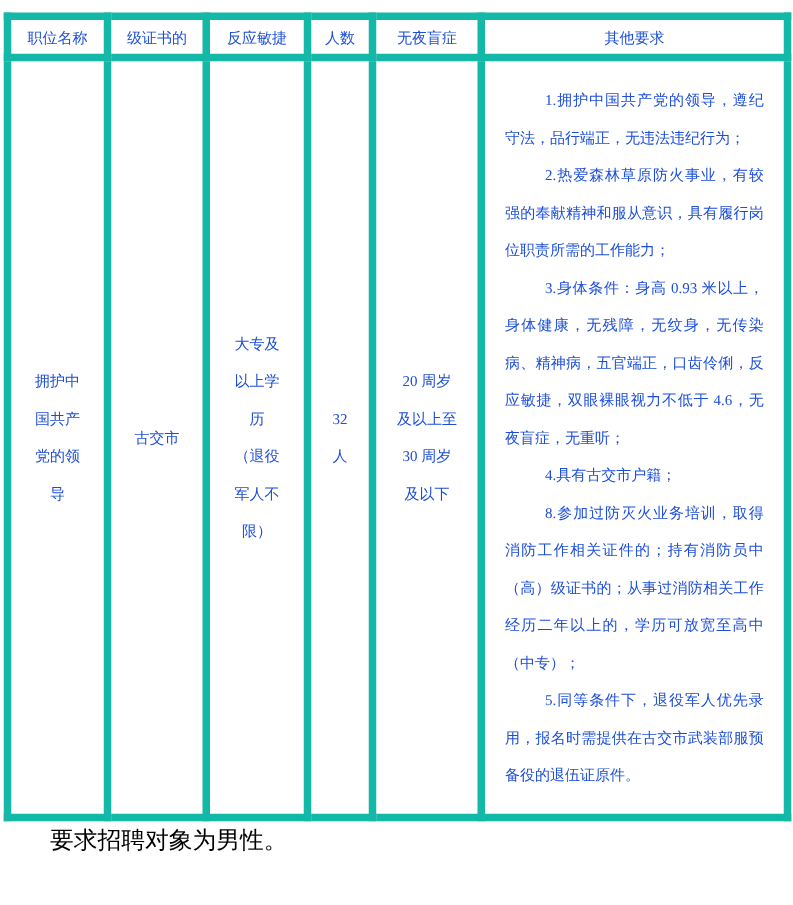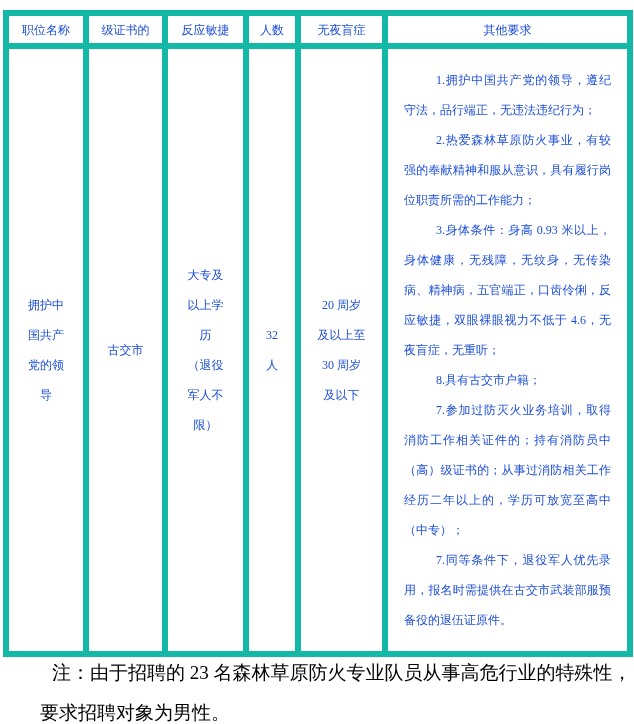--- a/index.html
+++ b/index.html
@@ -98,26 +98,25 @@
         <td>
           <span class="edu-line">大专及以上学历</span>
           <span class="edu-line">（退役军人不限）</span>
         </td>
         <td>32 人</td>
         <td>20 周岁及以上至 30 周岁及以下</td>
         <td class="other-cell">
           <p class="req-p">1.拥护中国共产党的领导，遵纪守法，品行端正，无违法违纪行为；</p>
           <p class="req-p">2.热爱森林草原防火事业，有较强的奉献精神和服从意识，具有履行岗位职责所需的工作能力；</p>
           <p class="req-p">3.身体条件：身高 0.93 米以上，身体健康，无残障，无纹身，无传染病、精神病，五官端正，口齿伶俐，反应敏捷，双眼裸眼视力不低于 4.6，无夜盲症，无重听；</p>
-          <p class="req-p">8.具有古交市户籍；</p>
-          <p class="req-p">7.参加过防灭火业务培训，取得消防工作相关证件的；持有消防员中（高）级证书的；从事过消防相关工作经历二年以上的，学历可放宽至高中（中专）；</p>
-          <p class="req-p">7.同等条件下，退役军人优先录用，报名时需提供在古交市武装部服预备役的退伍证原件。</p>
+          <p class="req-p">4.具有古交市户籍；</p>
+          <p class="req-p">8.参加过防灭火业务培训，取得消防工作相关证件的；持有消防员中（高）级证书的；从事过消防相关工作经历二年以上的，学历可放宽至高中（中专）；</p>
+          <p class="req-p">5.同等条件下，退役军人优先录用，报名时需提供在古交市武装部服预备役的退伍证原件。</p>
         </td>
       </tr>
     </tbody>
   </table>
 
   <div class="note">
-    <div class="note-line1">注：由于招聘的 23 名森林草原防火专业队员从事高危行业的特殊性，</div>
     <div class="note-line2">要求招聘对象为男性。</div>
   </div>
 
 </div>
 
 </body></html>

